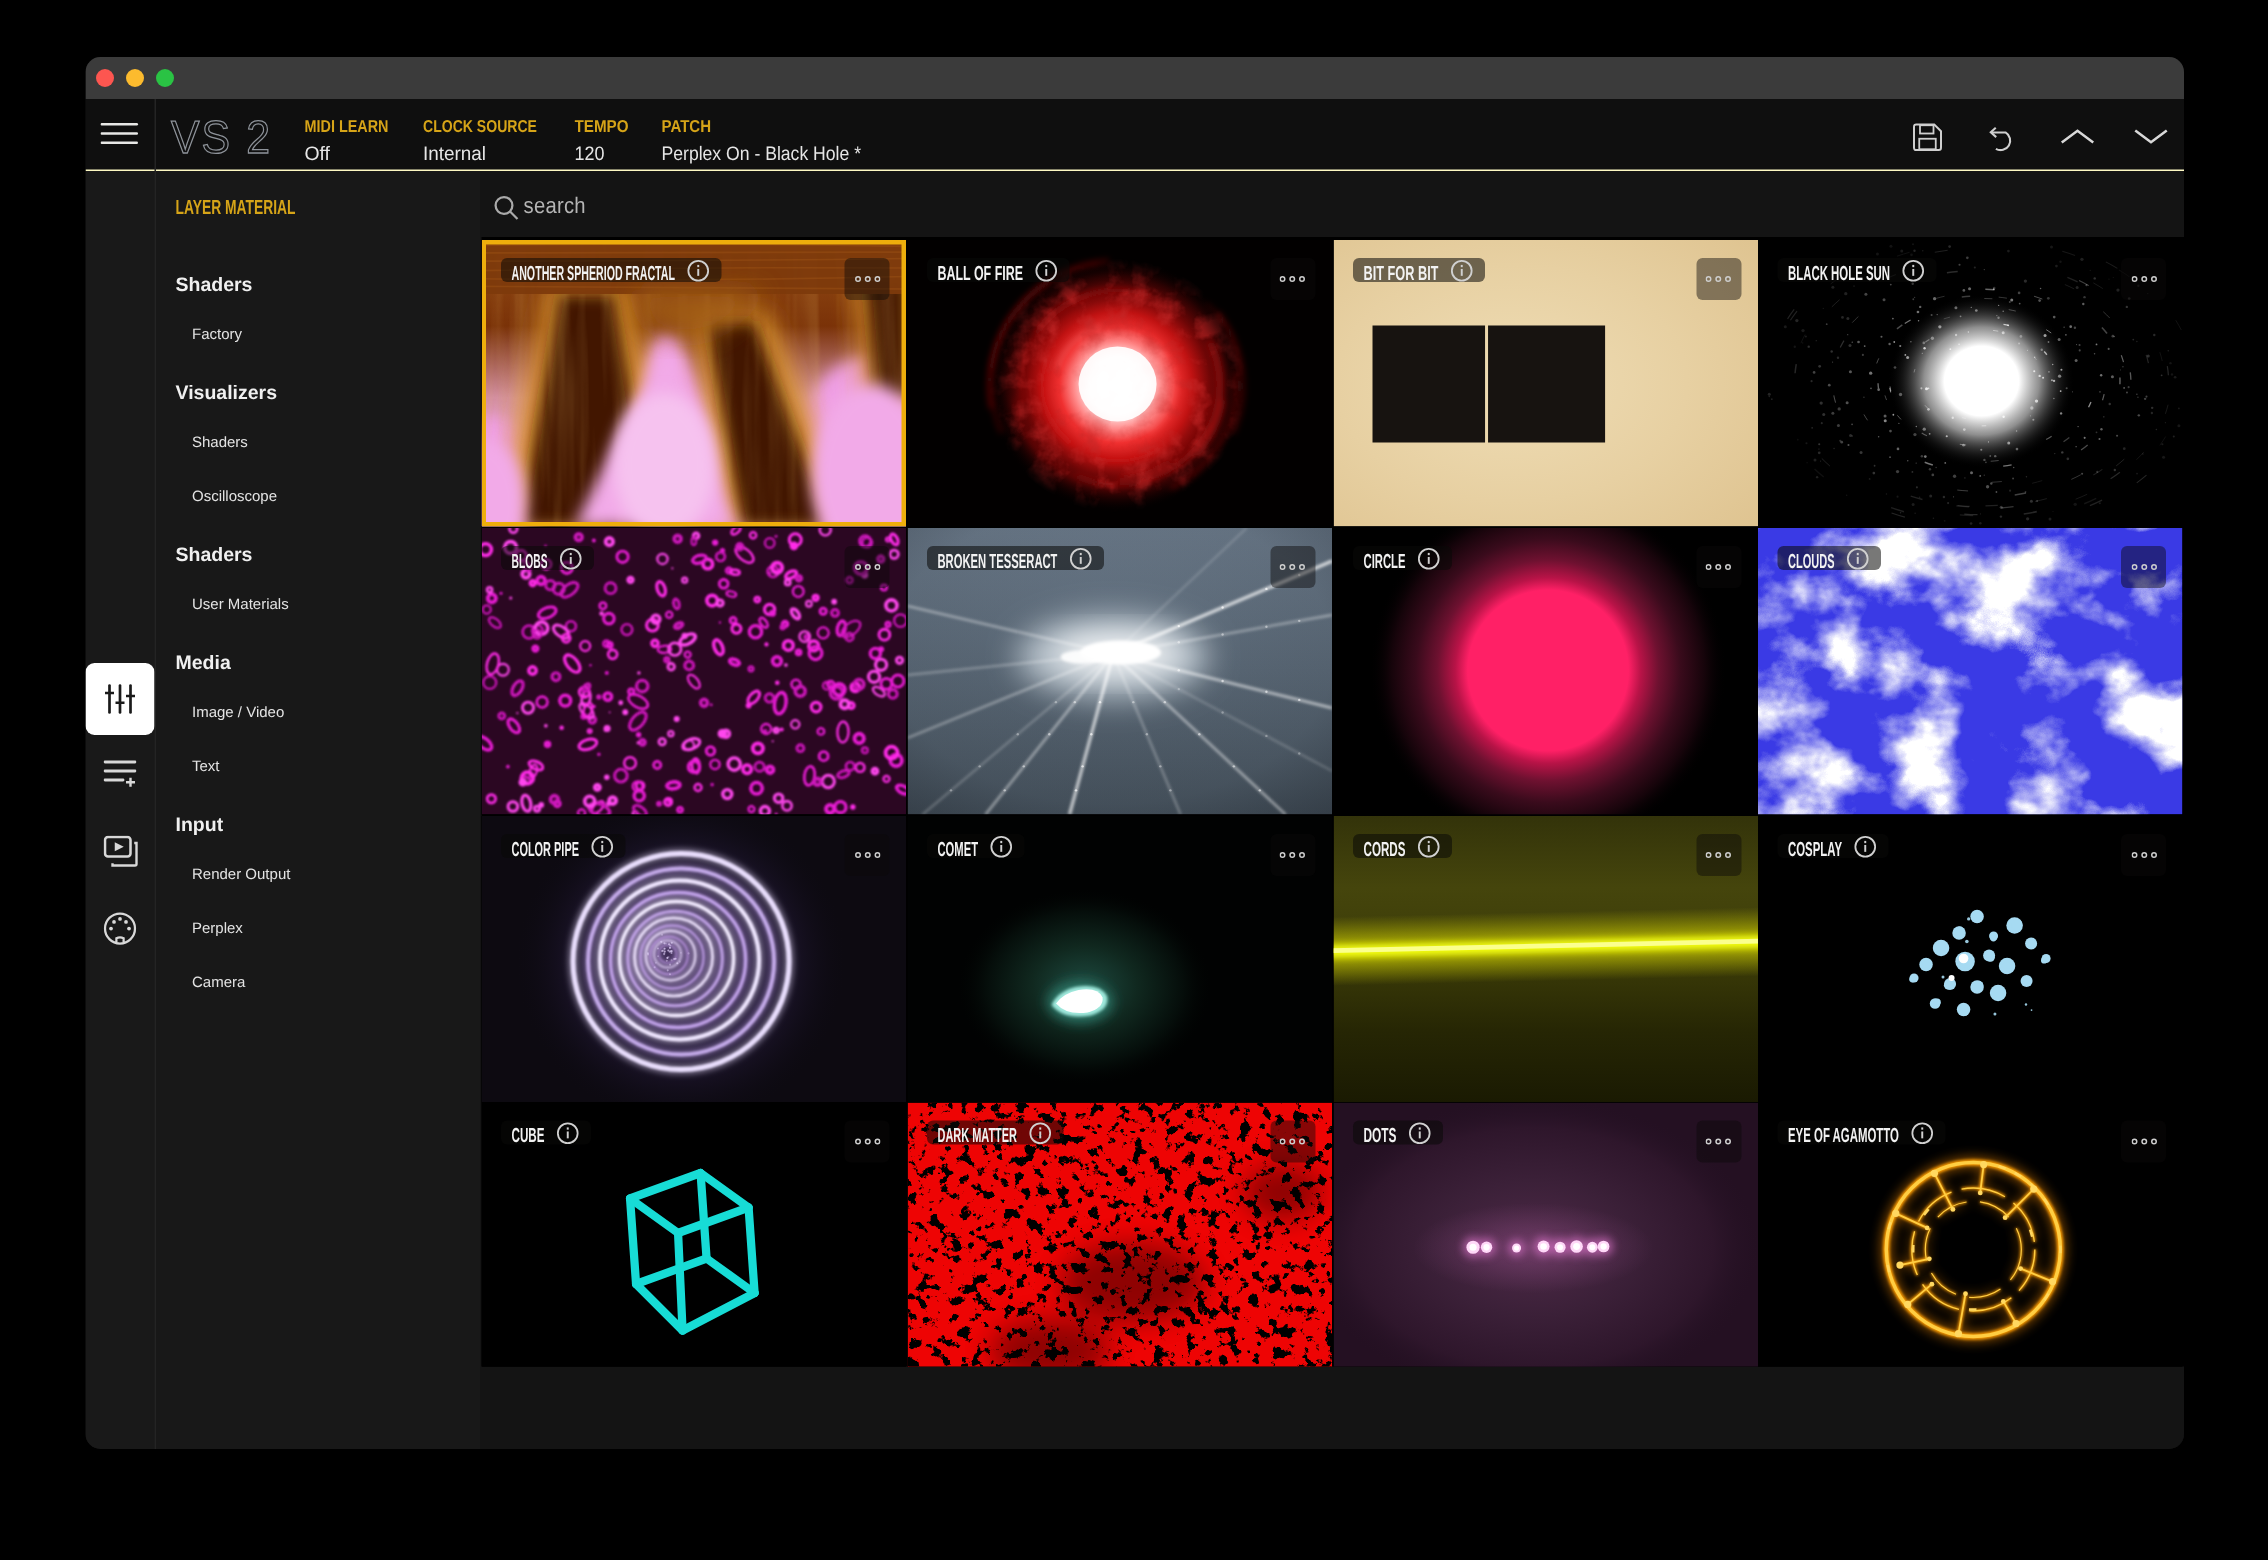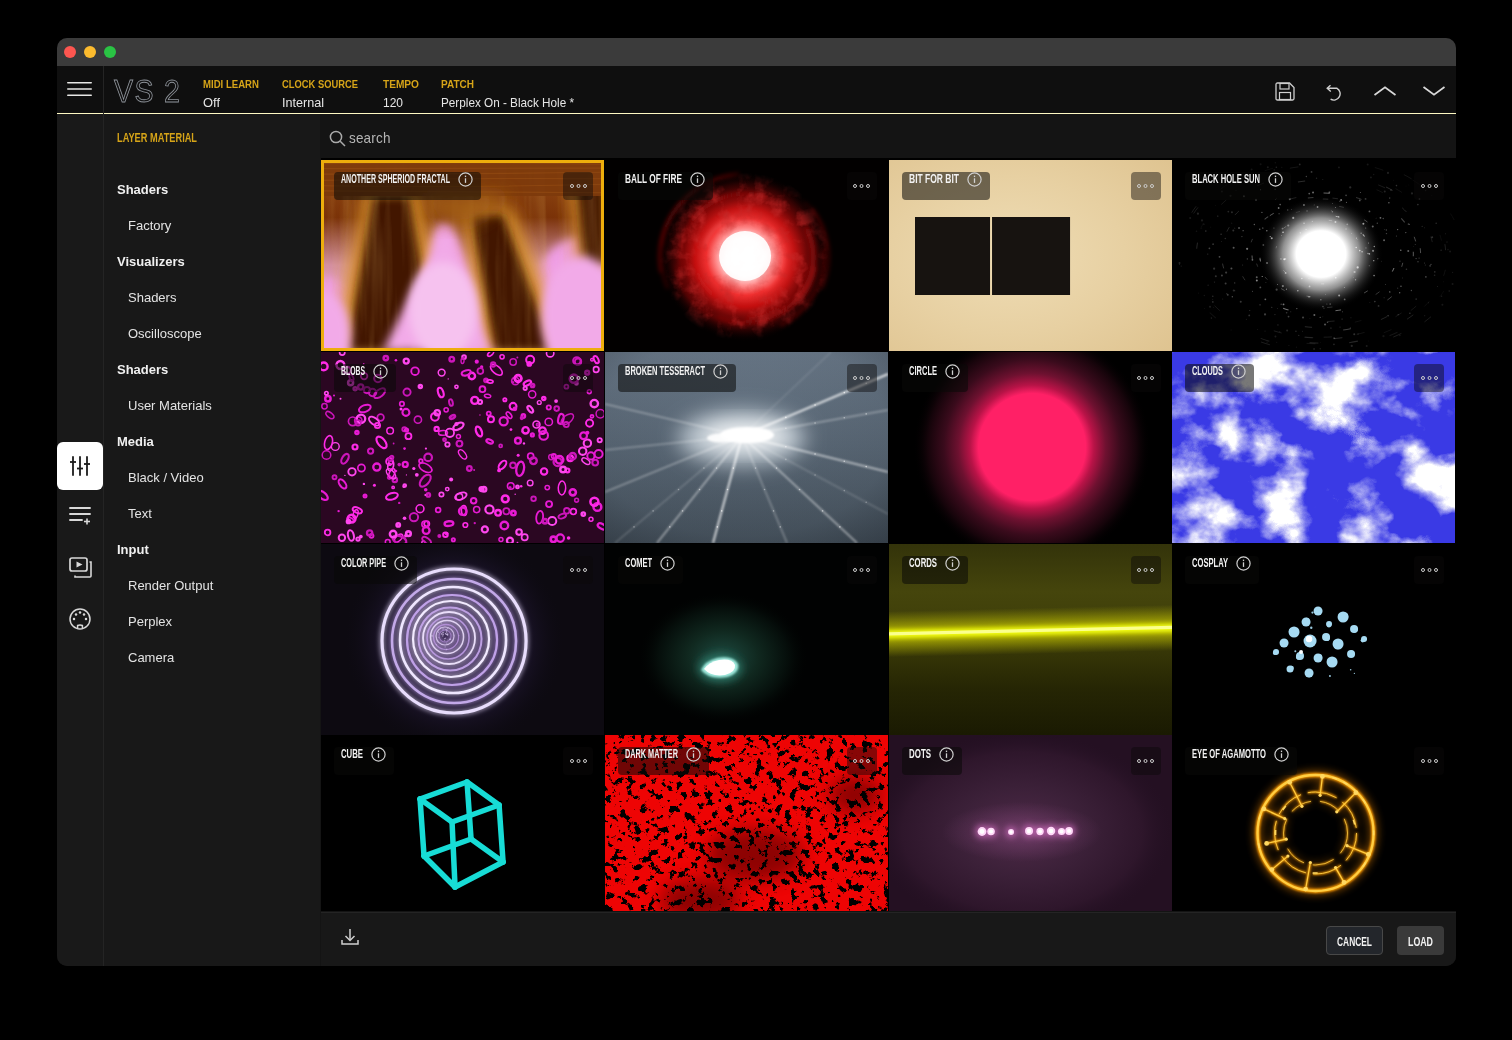--- a/index.html
+++ b/index.html
@@ -9,28 +9,28 @@
 .light{position:absolute;top:8px;width:12px;height:12px;border-radius:50%}
 #header{position:absolute;left:0;top:28px;width:100%;height:48px;background:#0f0f0f;border-bottom:1px solid #fef9c3}
 #rail{position:absolute;left:0;top:76px;width:46px;bottom:0;background:#191919}
 #railsep{position:absolute;left:46px;top:28px;bottom:0;width:1px;background:#242424}
 #nav{position:absolute;left:47px;top:76px;width:216px;bottom:0;background:#181818}
 #main{position:absolute;left:263px;top:76px;right:0;bottom:0;background:#141414}
 #searchrow{position:absolute;left:0;top:0;width:100%;height:44px;background:#141414}
 #grid{position:absolute;left:0.5px;top:44px;width:1135.5px;height:753px;background:#000;overflow:hidden}
 .tile{position:absolute;width:283.1px;height:191px;overflow:hidden;background:#000}
 .tile svg.bg{position:absolute;left:0;top:0;width:100%;height:100%}
-.chip{position:absolute;left:13px;top:12px;height:28px;border-radius:4px;
-  background:rgba(10,9,8,0.55);display:flex;align-items:flex-start;padding:0 8px 0 7px}
+.chip{position:absolute;left:13px;top:12px;height:16px;border-radius:4px;
+  background:rgba(10,9,8,0.55);display:flex;align-items:flex-end;padding:0 8px 0 7px}
 .dots3{position:absolute;top:12px;right:11px;width:30px;height:28px;border-radius:4px;
   background:rgba(10,9,8,0.45);display:flex;align-items:center;justify-content:center}
 #botbar{position:absolute;left:0.5px;bottom:0;width:1135.5px;height:54px;background:#181818;border-top:1px solid #242424}
 .btn{position:absolute;top:13px;height:29px;border-radius:4px;
   display:flex;align-items:center;justify-content:center;color:#fff}
-.navitem{position:absolute;left:24px;color:#e3e3e3;font-size:13px;white-space:nowrap}
+.navitem{position:absolute;left:24px;color:#e3e3e3;font-size:10px;white-space:nowrap}
 .navhead{position:absolute;left:13px;color:#f0f0f0;font-size:13px;font-weight:bold;white-space:nowrap}
 </style></head><body>
 <div id="win">
 <div id="titlebar">
       <div class="light" style="left:7px;background:#fd5650"></div>
       <div class="light" style="left:27px;background:#fcbb2e"></div>
       <div class="light" style="left:47px;background:#2ac344"></div>
     </div>
 <div id="header">
       <svg style="position:absolute;left:10px;top:15px" width="26" height="17" viewBox="0 0 26 17">
@@ -149,21 +149,21 @@
 <div style="position:absolute;left:292px;top:91px;z-index:5;font-size:15px;color:#b5b5b5;transform:scaleX(.9);transform-origin:0 0;letter-spacing:0.2px">search</div>
 <div id="nav">
       <div class="navhead" style="top:68px">Shaders</div>
       <div class="navitem" style="top:104px">Factory</div>
       <div class="navhead" style="top:140px">Visualizers</div>
       <div class="navitem" style="top:176px">Shaders</div>
       <div class="navitem" style="top:212px">Oscilloscope</div>
       <div class="navhead" style="top:248px">Shaders</div>
       <div class="navitem" style="top:284px">User Materials</div>
       <div class="navhead" style="top:320px">Media</div>
-      <div class="navitem" style="top:356px">Black / Video</div>
+      <div class="navitem" style="top:356px">Image / Video</div>
       <div class="navitem" style="top:392px">Text</div>
       <div class="navhead" style="top:428px">Input</div>
       <div class="navitem" style="top:464px">Render Output</div>
       <div class="navitem" style="top:500px">Perplex</div>
       <div class="navitem" style="top:536px">Camera</div>
     </div>
     <div id="main">
       <div id="searchrow"></div>
       <div id="grid">
         <div class="tile" style="left:0.5px;top:2.0px">
@@ -1803,32 +1803,13 @@
           </div>
           <div class="dots3">
             <svg width="17" height="6" viewBox="0 0 17 6" style="display:block">
               <circle cx="2" cy="3" r="1.5" fill="none" stroke="#cdcdcd" stroke-width="1"></circle>
               <circle cx="8.5" cy="3" r="1.5" fill="none" stroke="#cdcdcd" stroke-width="1"></circle>
               <circle cx="15" cy="3" r="1.5" fill="none" stroke="#cdcdcd" stroke-width="1"></circle>
             </svg>
           </div>
         </div>
       </div>
-      <div id="botbar">
-        <svg style="position:absolute;left:20px;top:15px" width="18" height="22" viewBox="0 0 18 22">
-          <g stroke="#cfcfcf" stroke-width="1.5" fill="none">
-            <line x1="9" y1="1" x2="9" y2="12"></line>
-            <path d="M4.5 8 L9 12.5 L13.5 8"></path>
-            <path d="M1 12 L1 16 L17 16 L17 12"></path>
-          </g>
-        </svg>
-        <div class="btn" style="right:73px;width:57px;background:#23262b;border:1px solid #484848">
-          <svg width="35" height="12" style="display:block">
-            <text x="0" y="10.5" textLength="35" lengthAdjust="spacingAndGlyphs" font-family="Liberation Sans" font-size="12.5" font-weight="bold" fill="#f2f2f2">CANCEL</text>
-          </svg>
-        </div>
-        <div class="btn" style="right:12px;width:47px;background:#3a3a3a">
-          <svg width="25" height="12" style="display:block">
-            <text x="0" y="10.5" textLength="25" lengthAdjust="spacingAndGlyphs" font-family="Liberation Sans" font-size="12.5" font-weight="bold" fill="#f2f2f2">LOAD</text>
-          </svg>
-        </div>
-      </div>
     </div>
   </div>
 </body></html>

